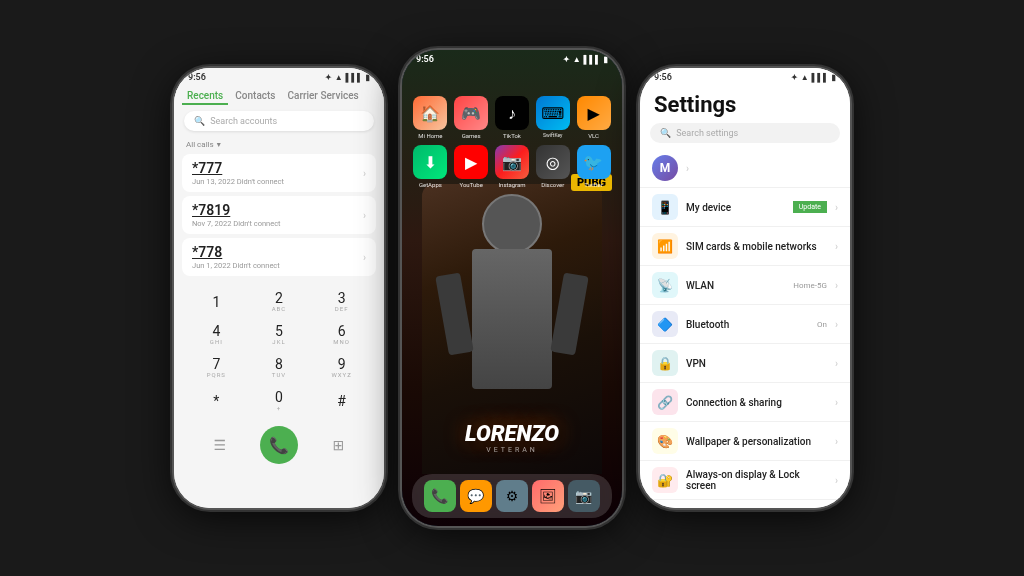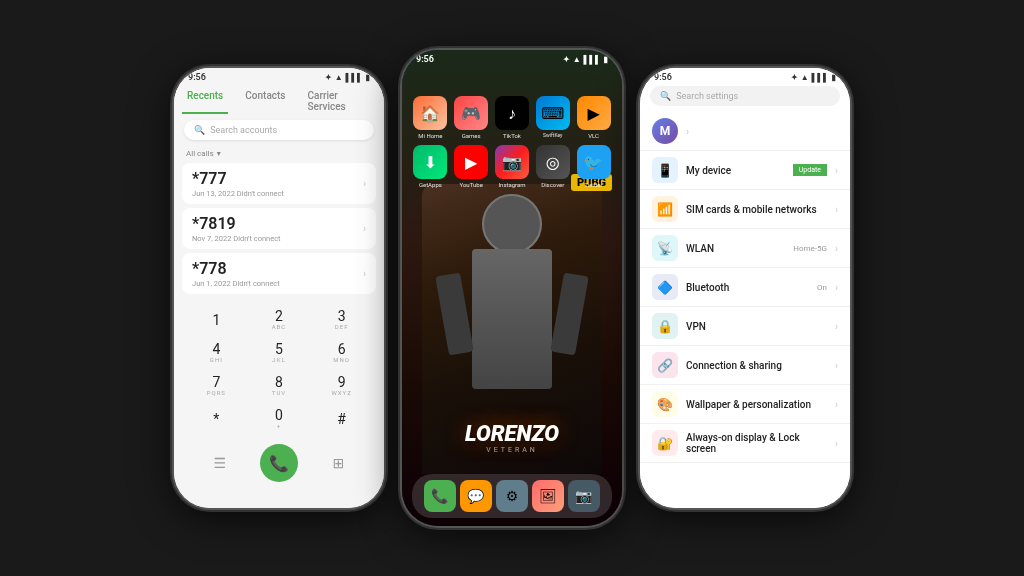--- a/index.html
+++ b/index.html
@@ -74,21 +74,21 @@
       width: 100%;
       height: 100%;
       background: #f5f5f5;
       display: flex;
       flex-direction: column;
     }
 
     .phone-tabs {
       display: flex;
       padding: 4px 8px 6px;
-      gap: 12px;
+      gap: 2px;
       background: #f5f5f5;
     }
 
     .phone-tab {
       font-size: 10px;
       padding: 2px 5px;
       color: #888;
       font-weight: 500;
     }
 
@@ -123,21 +123,21 @@
       background: #fff;
       margin: 2px 8px;
       border-radius: 8px;
       padding: 6px 10px;
       display: flex;
       justify-content: space-between;
       align-items: center;
     }
 
     .call-info { display: flex; flex-direction: column; }
-    .call-number { font-size: 16px; font-weight: 600; color: #222; }
+    .call-number { font-size: 14px; font-weight: 600; color: #222; text-decoration: underline; }
     .call-date { font-size: 7.5px; color: #999; margin-top: 1px; }
 
     .chevron-right {
       color: #ccc;
       font-size: 10px;
     }
 
     
     .dialpad {
       display: grid;
@@ -606,20 +606,21 @@
       <div class="status-bar status-bar-white">
         <span>9:56</span>
         <div class="status-icons">
           <span>✦</span>
           <span>▲</span>
           <span>▌▌▌</span>
           <span>▮</span>
         </div>
       </div>
 
+      <div class="settings-title">Settings</div>
 
       <div class="settings-search">
         <span>🔍</span>
         <span>Search settings</span>
       </div>
 
       <div class="settings-item">
         <div class="avatar">M</div>
         <span class="settings-chevron">›</span>
       </div>

